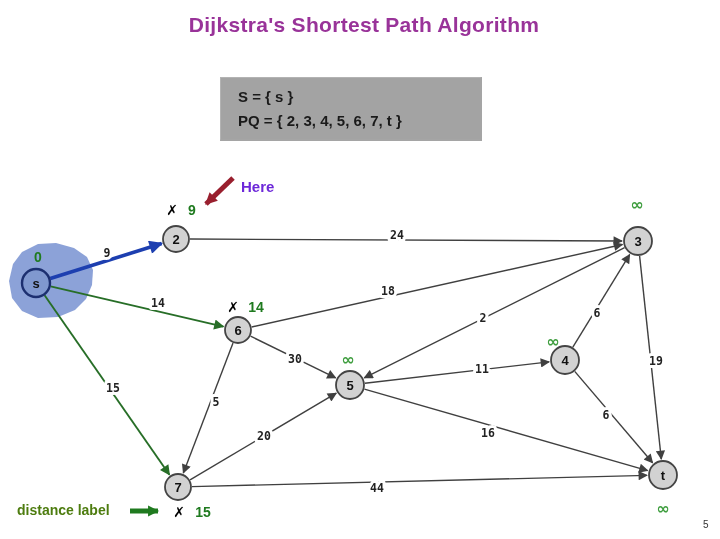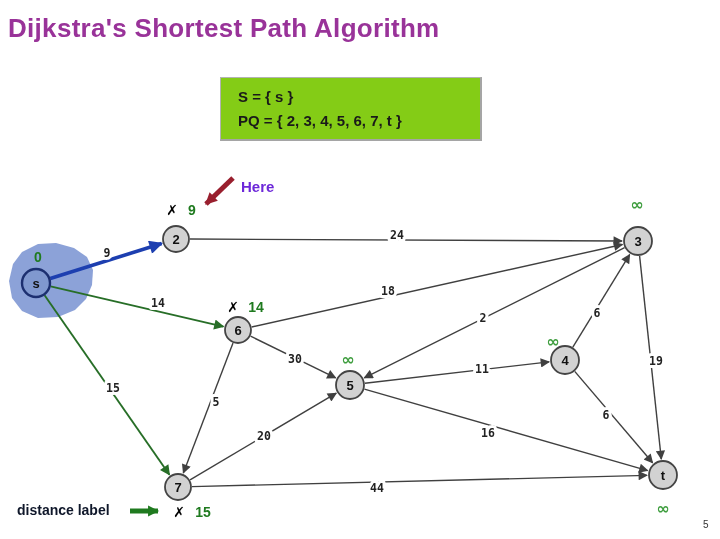--- a/index.html
+++ b/index.html
@@ -1,19 +1,19 @@
 <!DOCTYPE html>
 <html><head>
 <meta charset="utf-8">
 <style>
   html,body{margin:0;padding:0;background:#fff;}
   .slide{position:relative;width:720px;height:539px;background:#ffffff;overflow:hidden;
          font-family:"Liberation Sans",sans-serif;}
-  .title{position:absolute;left:8px;right:0;top:13px;text-align:left;
-         font-size:26px;font-weight:700;letter-spacing:.3px;}
+  .title{position:absolute;left:8px;right:0;top:13px;text-align:center;
+         font-size:21px;font-weight:700;letter-spacing:.3px;}
   .infobox{position:absolute;left:220px;top:77px;width:262px;height:64px;
            box-sizing:border-box;border:1px solid #b3b3b3;border-right:2px solid #a5a5a5;
            border-bottom:2px solid #a5a5a5;padding:7px 0 0 17px;}
   .infobox div{font-size:15px;font-weight:700;color:#1a1a1a;line-height:24px;white-space:pre;}
   .here{position:absolute;left:241px;top:178px;font-size:15px;font-weight:700;}
   .dlabel{position:absolute;left:17px;top:502px;font-size:14px;font-weight:700;}
   .pagenum{position:absolute;left:703px;top:519px;font-size:10px;color:#333;}
   svg#graph-svg{position:absolute;left:0;top:0;}
   text.w{font-family:"DejaVu Sans Mono",monospace;font-size:11.5px;font-weight:700;fill:#222;
          paint-order:stroke;stroke:#ffffff;stroke-width:6px;stroke-linejoin:round;}
@@ -102,23 +102,23 @@
       <text x="179" y="517" text-anchor="middle" class="x">✗</text>
       <text x="203" y="517" text-anchor="middle" class="v" fill="#1f7a1f">15</text>
       <text x="637" y="210" text-anchor="middle" class="inf" fill="#3f9e3f">∞</text>
       <text x="348" y="365" text-anchor="middle" class="inf" fill="#3f9e3f">∞</text>
       <text x="553" y="347" text-anchor="middle" class="inf" fill="#3f9e3f">∞</text>
       <text x="663" y="514" text-anchor="middle" class="inf" fill="#3f9e3f">∞</text>
     </svg>
 
   <div class="title" style="color: rgb(153, 51, 153);">Dijkstra's Shortest Path Algorithm</div>
 
-  <div class="infobox" style="background: #84cc16;">
+  <div class="infobox" style="background: #a3a3a3;">
     <div>S = { s }</div>
     <div>PQ = { 2, 3, 4, 5, 6, 7, t }</div>
   </div>
 
   <div class="here" style="color: #6d28d9;">Here</div>
 
-  <div class="dlabel" style="color: #0f172a; text-align: right;">distance label</div>
+  <div class="dlabel" style="color: #4d7c0f; text-align: right;">distance label</div>
 
   <div class="pagenum">5</div>
 </div>
 
 </body></html>

